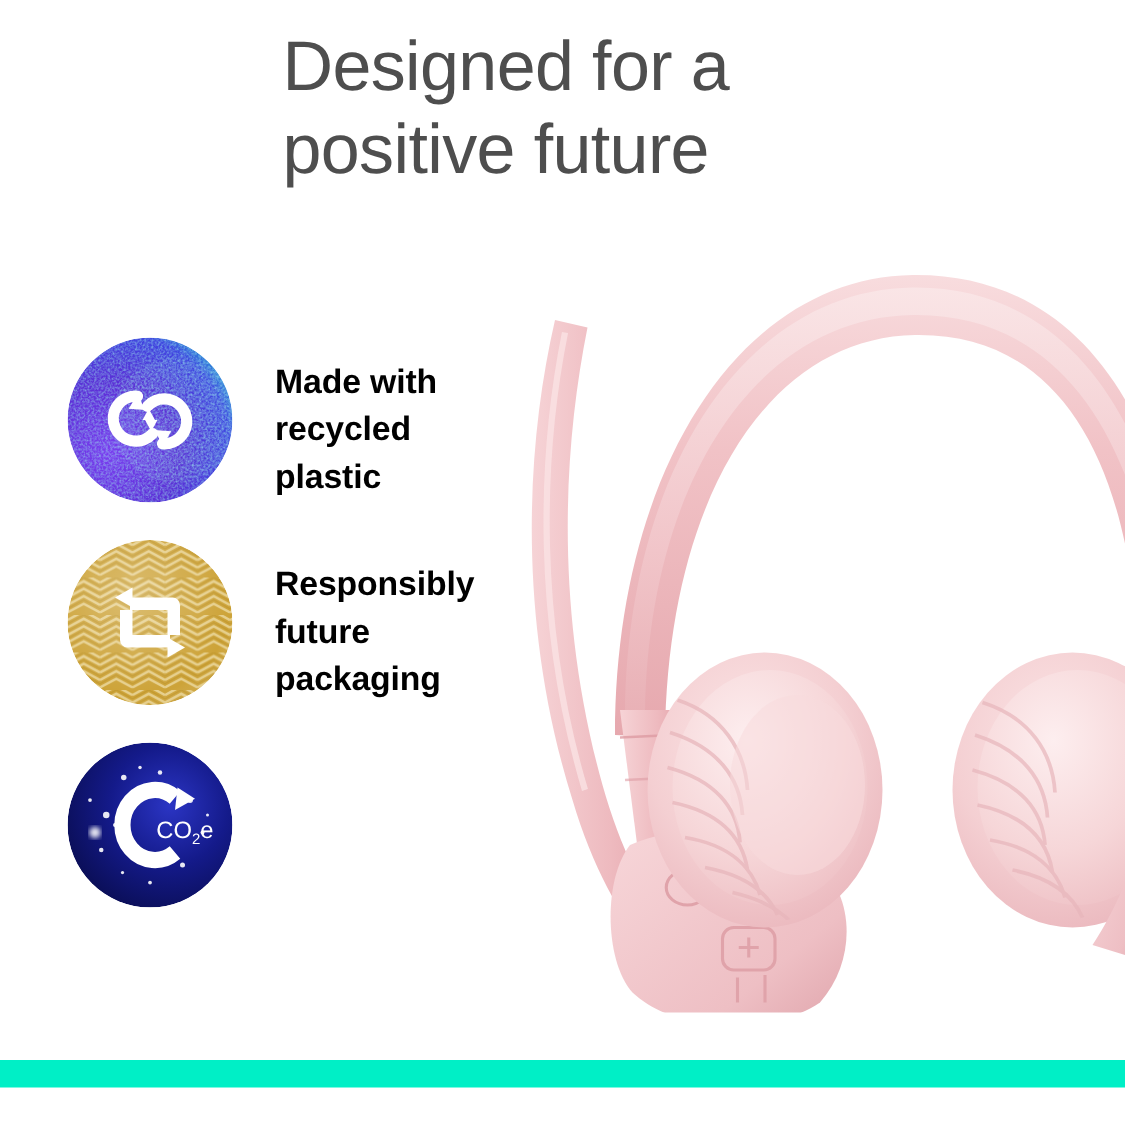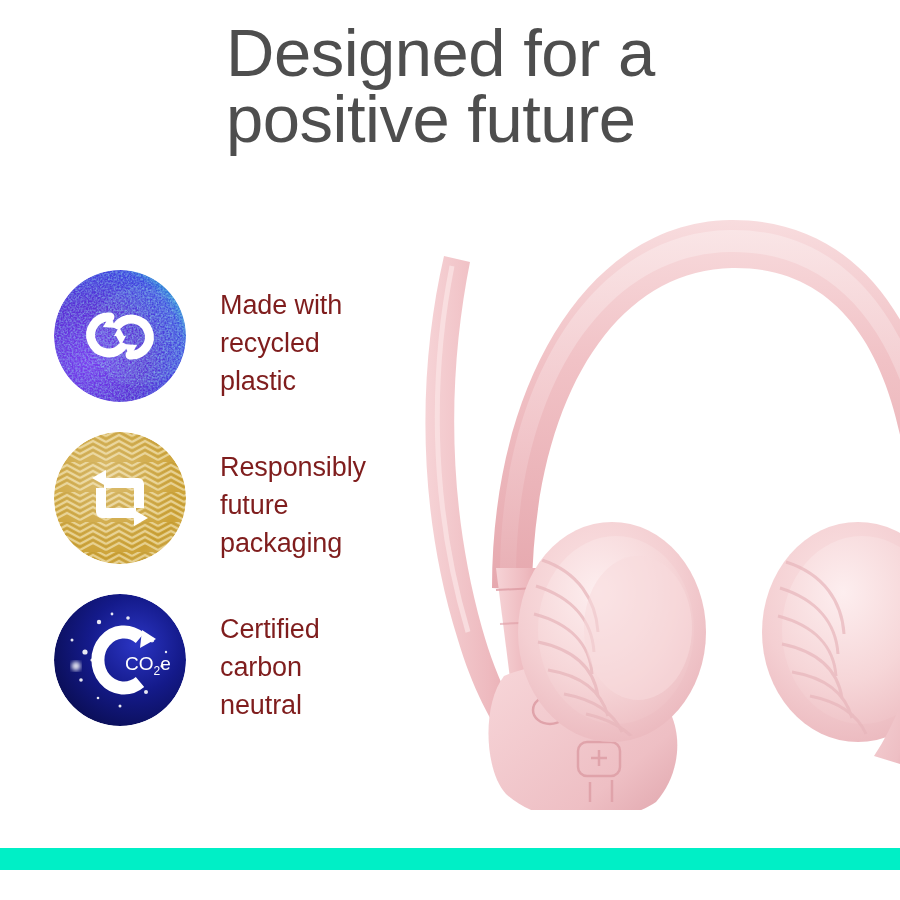--- a/index.html
+++ b/index.html
@@ -19,21 +19,21 @@
     background: #ffffff;
     overflow: hidden;
   }
 
   
   .headline {
     position: absolute;
     left: 226px;
     top: 20px;
     width: 540px;
-    font-size: 67px;
+    font-size: 56px;
     line-height: 66px;
     font-weight: 400;
     letter-spacing: -0.5px;
     color: #4e4e4e;
     white-space: pre-line;
   }
 
   
   .features {
     position: absolute;
@@ -60,22 +60,22 @@
     display: block;
     width: 132px;
     height: 132px;
   }
   .feature-label {
     flex: 1 1 auto;
     padding-left: 34px;
     padding-top: 16px;
     font-size: 27px;
     line-height: 38px;
-    color: #7f1d1d;
-    font-weight: 400;
+    color: #000000;
+    font-weight: 700;
     letter-spacing: -0.1px;
     white-space: pre-line;
   }
 
   
   .product {
     position: absolute;
     left: 400px;
     top: 170px;
     width: 520px;
@@ -221,23 +221,20 @@
           <g fill="none" stroke="#ffffff" stroke-width="13" stroke-linecap="butt">
             <path d="M86 44 a26 28 0 1 0 0 44"></path>
           </g>
           <path d="M88 36 l-2 18 16 -9 z" fill="#ffffff"></path>
 
           <g fill="#ffffff" font-family="Liberation Sans, sans-serif">
             <text x="71" y="76" font-size="19" font-weight="400">CO<tspan font-size="12" dy="5">2</tspan><tspan font-size="19" dy="-5">e</tspan></text>
           </g>
         </svg>
       </div>
-      <div class="feature-label">Certified
-carbon
-neutral</div>
     </div>
 
   </div>
 
   <div class="product">
     <svg width="520" height="640" viewBox="0 0 520 640" xmlns="http://www.w3.org/2000/svg">
       <defs>
         <linearGradient id="band" x1="0" y1="0" x2="0" y2="1">
           <stop offset="0%" stop-color="#f8dcde"></stop>
           <stop offset="38%" stop-color="#f1c2c6"></stop>

